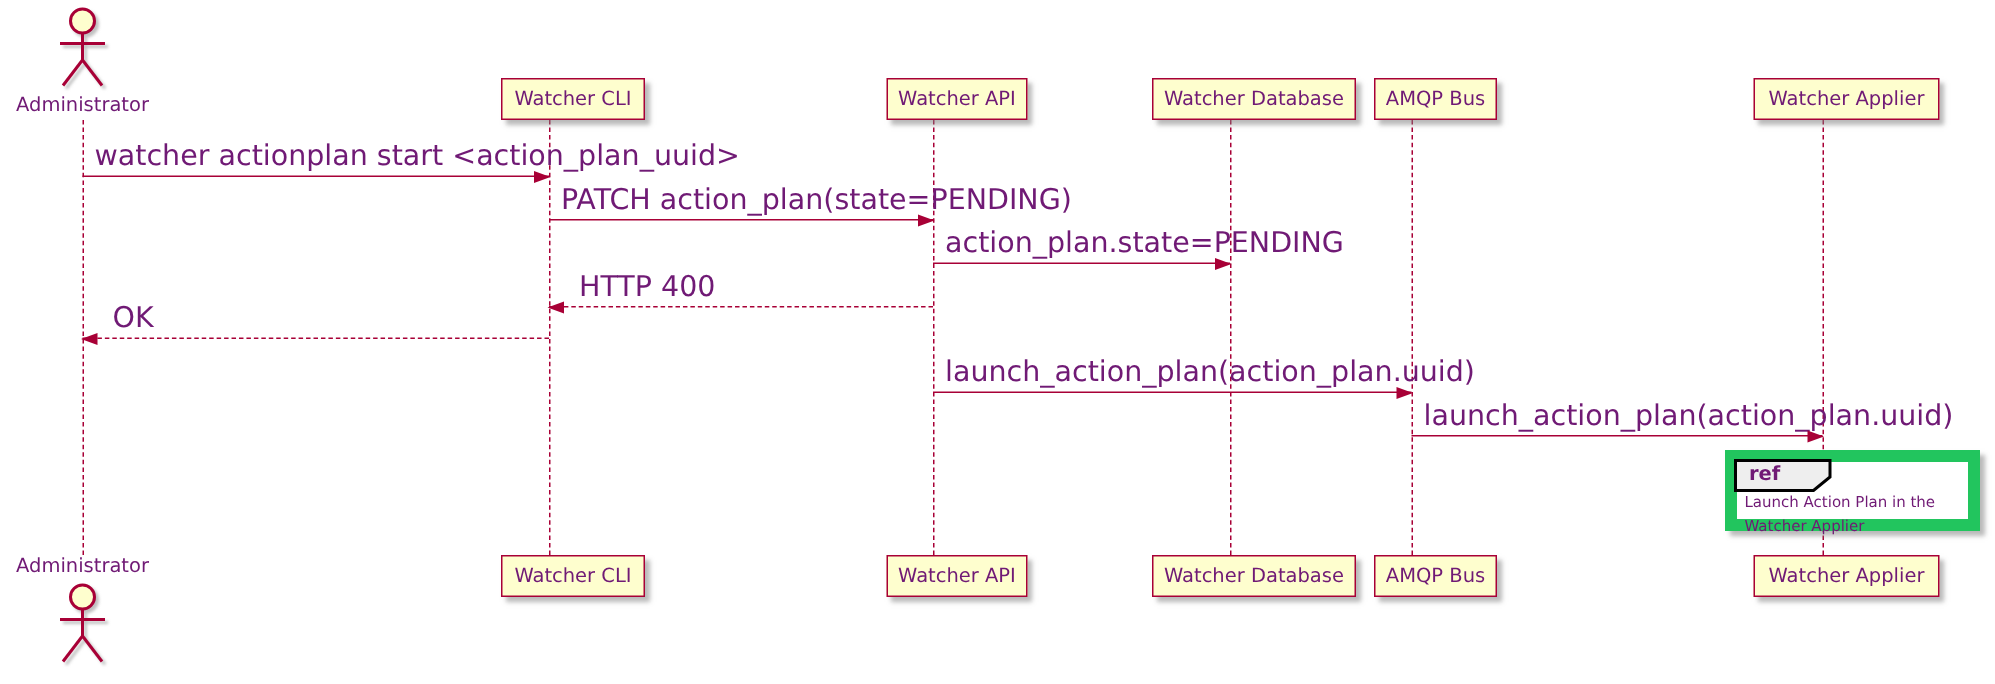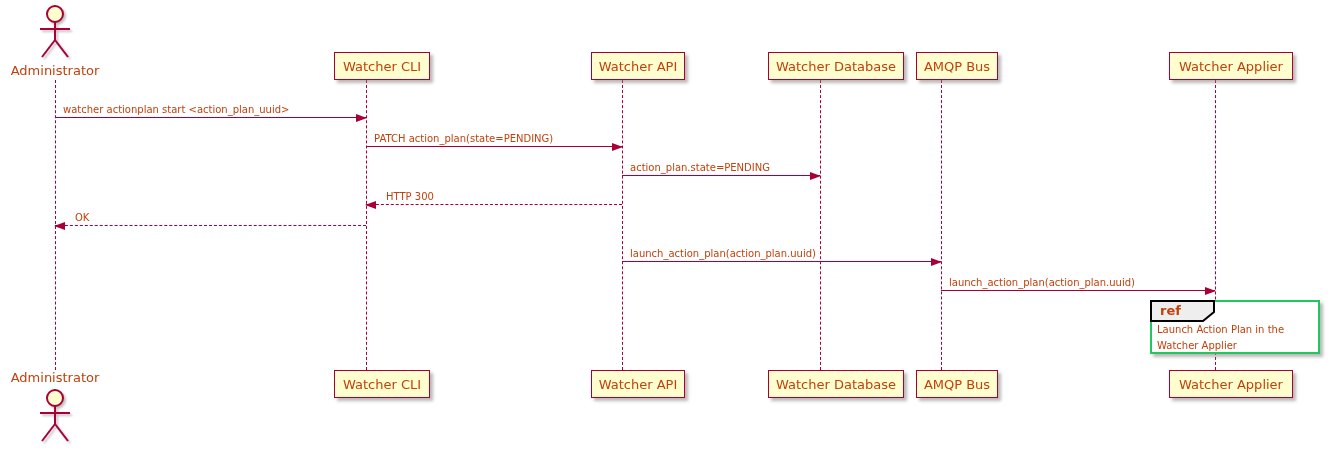--- a/index.html
+++ b/index.html
@@ -4,21 +4,21 @@
 <style>
   * { margin: 0; padding: 0; box-sizing: border-box; }
   body { background: #ffffff; font-family: "DejaVu Sans", sans-serif; }
   .canvas {
     position: relative;
     width: 1330px;
     height: 456px;
     background: #ffffff;
     overflow: hidden;
     font-size: 13px;
-    color: #c2410c;
+    color: #701a75;
   }
   .lifeline {
     position: absolute;
     width: 0;
     border-left: 1px dashed #A80036;
     top: 80px;
     height: 290px;
   }
   .pbox {
     position: absolute;
@@ -50,21 +50,21 @@
     left: 0; right: 0; bottom: 0;
     height: 0;
     border-top: 1px solid #A80036;
   }
   .msg-line.dashed { border-top-style: dashed; }
   .msg-label {
     position: absolute;
     bottom: 3px;
     left: 8px;
     white-space: nowrap;
-    font-size: 10px;
+    font-size: 19px;
   }
   .msg-label.shift { left: 20px; }
   .ah-r {
     position: absolute;
     right: -1px; bottom: -4px;
     width: 0; height: 0;
     border-top: 4px solid transparent;
     border-bottom: 4px solid transparent;
     border-left: 11px solid #A80036;
   }
@@ -74,21 +74,21 @@
     width: 0; height: 0;
     border-top: 4px solid transparent;
     border-bottom: 4px solid transparent;
     border-right: 11px solid #A80036;
   }
   .refbox {
     position: absolute;
     left: 1150px; top: 300px;
     width: 170px; height: 54px;
     background: #ffffff;
-    border: 2px solid #22c55e;
+    border: 8px solid #22c55e;
     box-shadow: 3px 3px 3px rgba(130,130,130,0.55);
   }
   .ref-tab-shape { position: absolute; top: -2px; left: -2px; }
   .ref-tab-label {
     position: absolute;
     top: 1px; left: 8px;
     font-weight: bold;
     font-size: 13px;
   }
   .ref-body {
@@ -153,21 +153,21 @@
     <div class="ah-r"></div>
   </div>
 
   <div class="msg" style="left:622px;top:156px;width:198px;padding-left:11px;">
     <span class="msg-label">action_plan.state=PENDING</span>
     <div class="msg-line"></div>
     <div class="ah-r"></div>
   </div>
 
   <div class="msg" style="left:366px;top:185px;width:256px;">
-    <span class="msg-label shift">HTTP 300</span>
+    <span class="msg-label shift">HTTP 400</span>
     <div class="msg-line dashed"></div>
     <div class="ah-l"></div>
   </div>
 
   <div class="msg" style="left:55px;top:206px;width:311px;">
     <span class="msg-label shift">OK</span>
     <div class="msg-line dashed"></div>
     <div class="ah-l"></div>
   </div>
 

